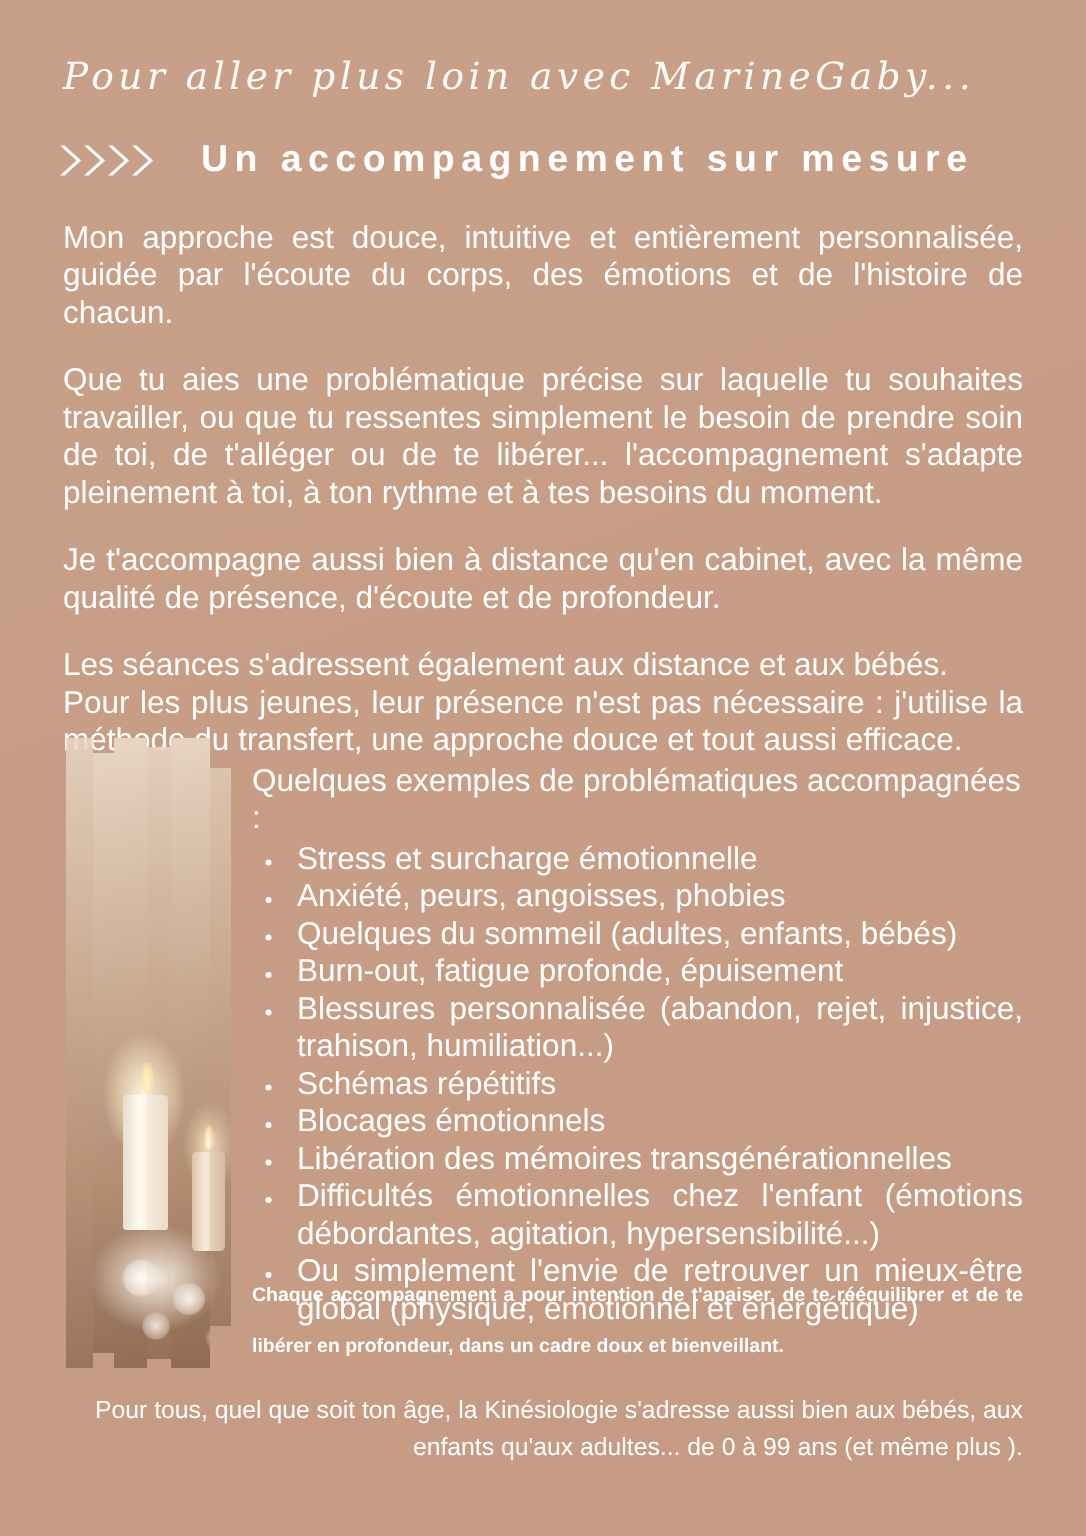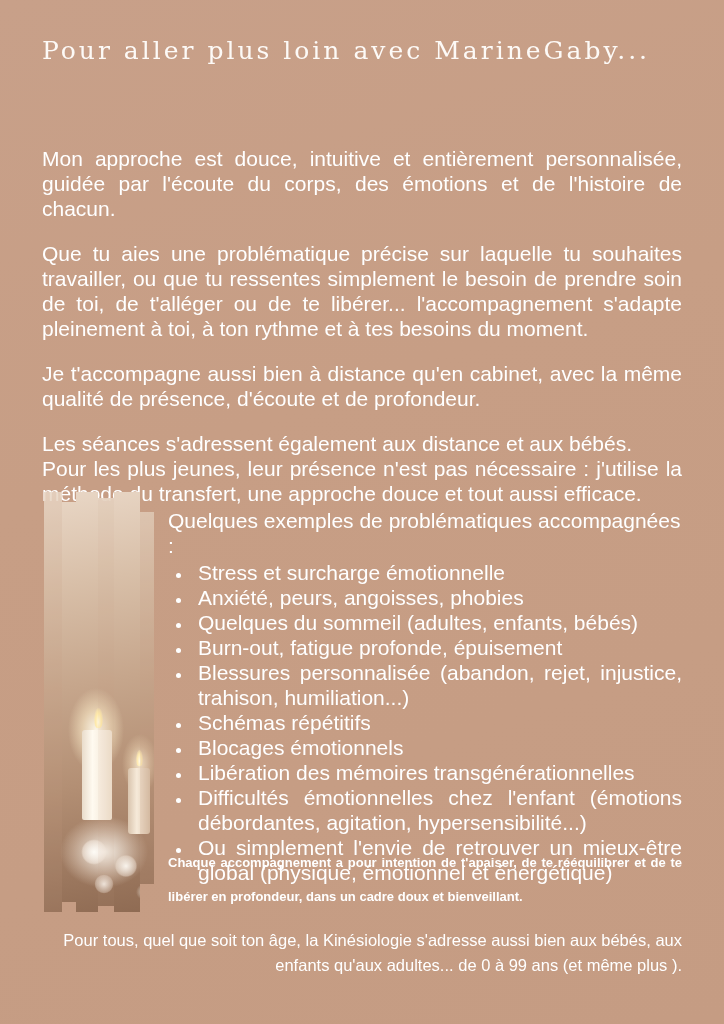--- a/index.html
+++ b/index.html
@@ -21,20 +21,21 @@
     background: linear-gradient(160deg, #c8a089 0%, #c79e85 40%, #c59c83 100%);
     box-sizing: border-box;
   }
 
   
   .script-title {
     position: absolute;
     left: 42px;
     top: 36px;
     font-family: "DejaVu Serif", serif;
+    font-style: italic;
     font-size: 25px;
     letter-spacing: 3px;
     color: #fdfaf7;
     white-space: nowrap;
   }
 
   .heading-row {
     position: absolute;
     left: 40px;
     top: 92px;
@@ -205,20 +206,33 @@
     margin: 0;
   }
 </style>
 </head>
 <body>
 
 <div class="page">
 
   <div class="script-title">Pour aller plus loin avec MarineGaby...</div>
 
+  <div class="heading-row">
+    <span class="chevrons">
+      <svg width="78" height="24" viewBox="0 0 78 24" aria-hidden="true">
+        <g fill="#ffffff">
+          <polygon points="0,2 11,12 0,22 3,22 14,12 3,2"></polygon>
+          <polygon points="16,2 27,12 16,22 19,22 30,12 19,2"></polygon>
+          <polygon points="32,2 43,12 32,22 35,22 46,12 35,2"></polygon>
+          <polygon points="48,2 59,12 48,22 51,22 62,12 51,2"></polygon>
+        </g>
+      </svg>
+    </span>
+    <span class="heading-text">Un accompagnement sur mesure</span>
+  </div>
 
   <div class="body-text">
     <p>Mon approche est douce, intuitive et entièrement personnalisée, guidée par l'écoute du corps, des émotions et de l'histoire de chacun.</p>
     <p>Que tu aies une problématique précise sur laquelle tu souhaites travailler, ou que tu ressentes simplement le besoin de prendre soin de toi, de t'alléger ou de te libérer... l'accompagnement s'adapte pleinement à toi,  à ton rythme et à tes besoins du moment.</p>
     <p>Je t'accompagne aussi bien à distance qu'en cabinet, avec la même qualité de présence, d'écoute et de profondeur.</p>
     <p class="tight">Les séances s'adressent également aux distance et aux bébés.</p>
     <p>Pour les plus jeunes, leur présence n'est pas nécessaire : j'utilise la méthode du transfert, une approche douce et tout aussi efficace.</p>
   </div>
 
   <div class="collage">

